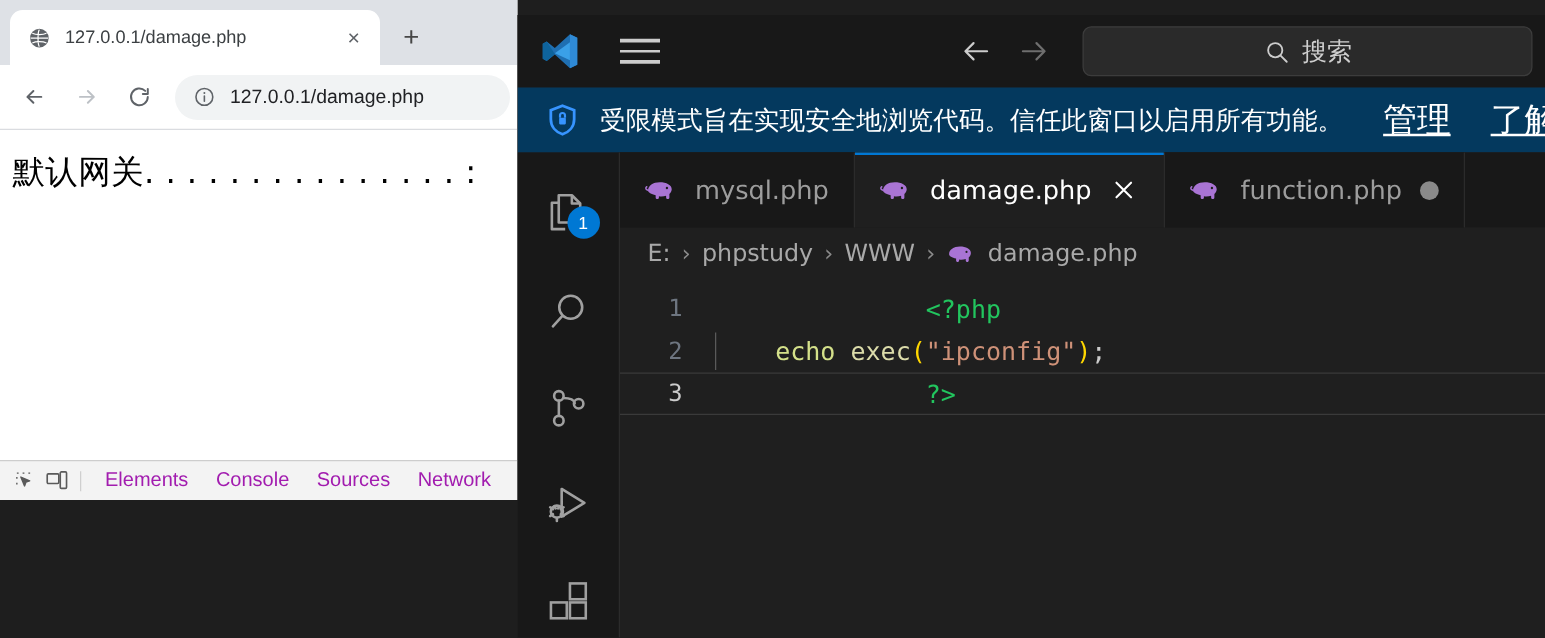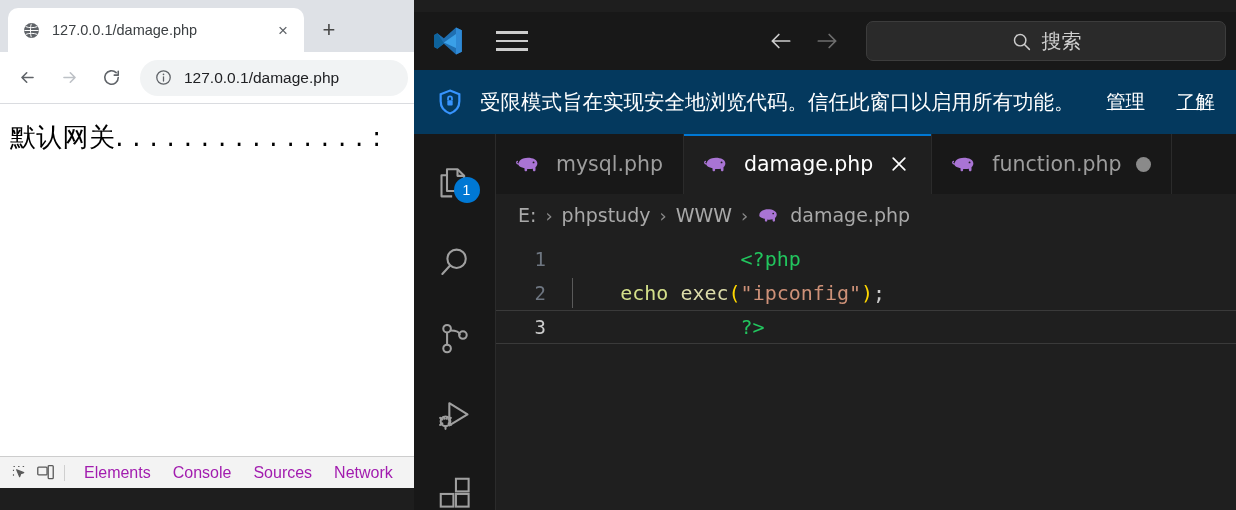--- a/index.html
+++ b/index.html
@@ -7,21 +7,21 @@
     width: 1236px; height: 510px;
     overflow: hidden;
     font-family: "Liberation Sans", "DejaVu Sans", sans-serif;
     background: #1e1e1e;
   }
   #root { position: relative; width: 1236px; height: 510px; }
 
   
   #browser {
     position: absolute; left: 0; top: 0;
-    width: 414px; height: 488px;
+    width: 414px; height: 400px;
     background: #ffffff;
     overflow: hidden;
   }
   .tabstrip {
     position: relative;
     height: 52px;
     background: #dee1e6;
     display: flex;
     align-items: flex-end;
     padding-left: 8px;
@@ -167,35 +167,35 @@
     border-radius: 7px;
     margin-left: 16px;
     display: flex; align-items: center; justify-content: center;
     gap: 10px;
     flex: none;
   }
   .vs-search .mag { color: #cccccc; display:flex; align-items:center; }
   .vs-search .ph { font-size: 20px; color: #cfcfcf; font-family: "DejaVu Sans", sans-serif; }
 
   .vs-banner {
-    height: 64px;
+    height: 52px;
     background: #04395e;
     display: flex; align-items: center;
     padding: 0 12px 0 22px;
     gap: 16px;
     overflow: hidden;
   }
   .vs-banner .shield { flex: none; display:flex; align-items:center; color:#3794ff; }
   .vs-banner .btext {
     font-size: 20.5px; color: #ffffff;
     font-family: "DejaVu Sans", sans-serif;
     white-space: nowrap;
   }
   .vs-banner .blink {
-    font-size: 19px; color: #ffffff;
+    font-size: 27px; color: #ffffff;
     font-family: "DejaVu Sans", sans-serif;
     text-decoration: underline;
     white-space: nowrap;
     margin-left: 16px;
   }
 
   .vs-body { display: flex; height: 400px; }
 
   .activitybar {
     width: 82px; flex: none;

